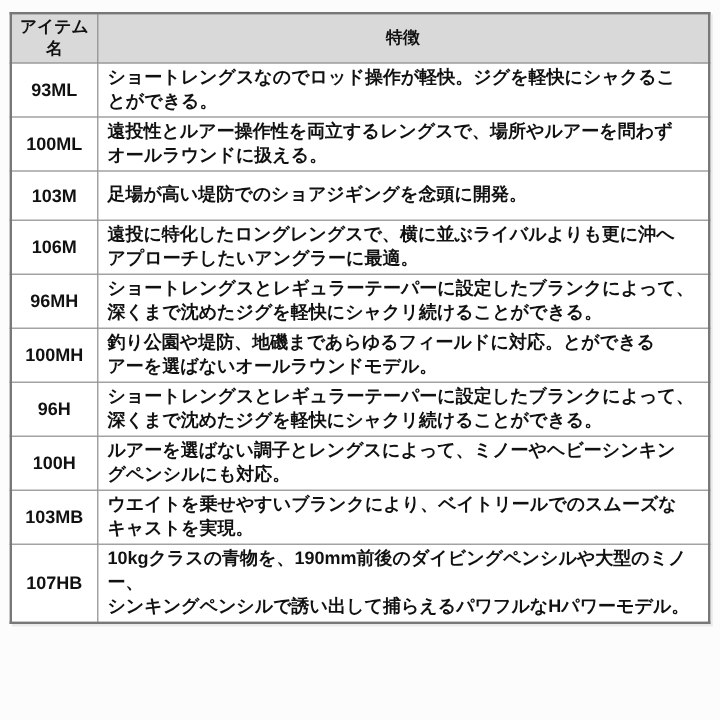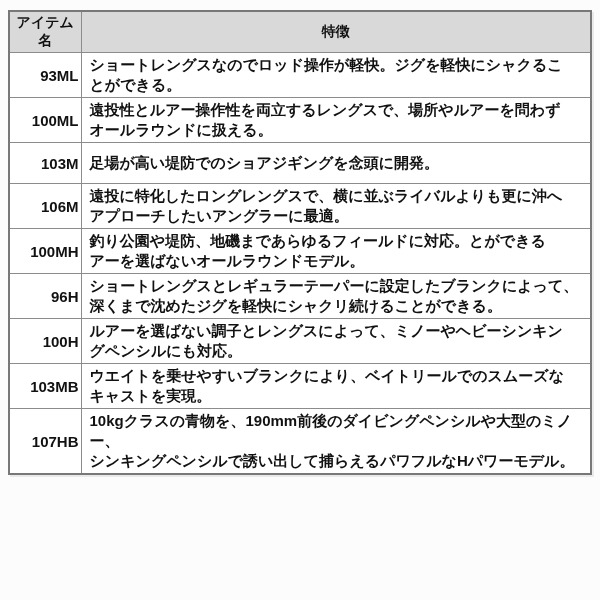--- a/index.html
+++ b/index.html
@@ -35,21 +35,21 @@
     vertical-align: middle;
   }
   thead th {
     background: #d9d9d9;
     height: 29px;
     font-size: 14px;
     text-align: center;
     padding: 2px;
   }
   tbody th.item {
-    text-align: right;
+    text-align: center;
     font-size: 15px;
     padding: 2px 2px;
     height: 36px;
     background: #ffffff;
   }
   tbody td.feat {
     font-size: 15px;
     line-height: 20px;
     padding: 2px 8px;
     white-space: pre-line;
@@ -88,20 +88,25 @@
         <tr>
           <th class="item">103M</th>
           <td class="feat">足場が高い堤防でのショアジギングを念頭に開発。</td>
         </tr>
         <tr>
           <th class="item">106M</th>
           <td class="feat">遠投に特化したロングレングスで、横に並ぶライバルよりも更に沖へ
 アプローチしたいアングラーに最適。</td>
         </tr>
         <tr>
+          <th class="item">96MH</th>
+          <td class="feat">ショートレングスとレギュラーテーパーに設定したブランクによって、
+深くまで沈めたジグを軽快にシャクリ続けることができる。</td>
+        </tr>
+        <tr>
           <th class="item">100MH</th>
           <td class="feat">釣り公園や堤防、地磯まであらゆるフィールドに対応。とができる
 アーを選ばないオールラウンドモデル。</td>
         </tr>
         <tr>
           <th class="item">96H</th>
           <td class="feat">ショートレングスとレギュラーテーパーに設定したブランクによって、
 深くまで沈めたジグを軽快にシャクリ続けることができる。</td>
         </tr>
         <tr>

